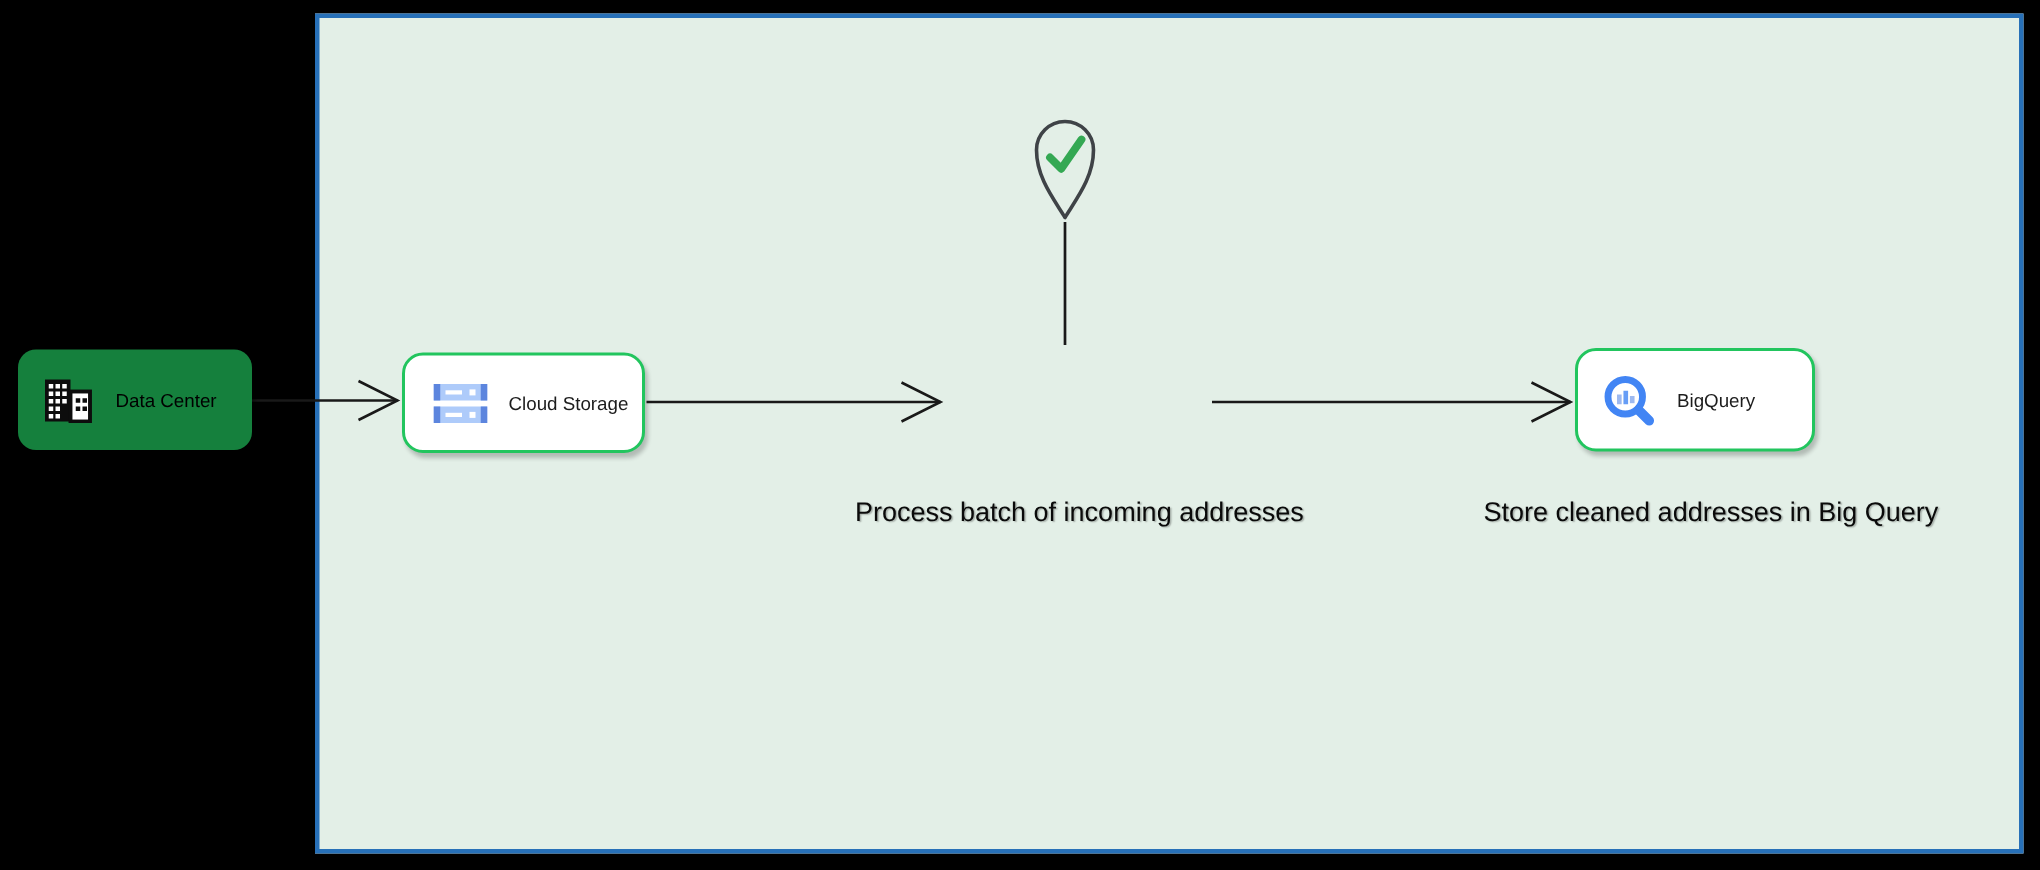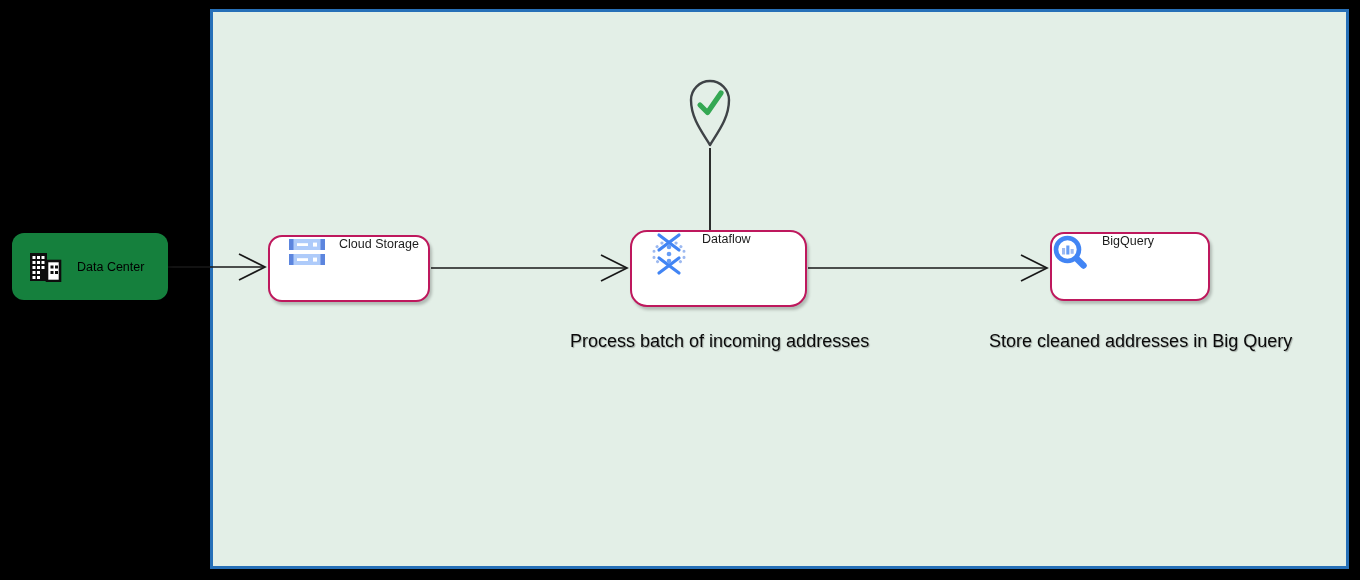--- a/index.html
+++ b/index.html
@@ -20,29 +20,29 @@
   .ext-node{
     position:absolute;left:12px;top:233px;width:156px;height:67px;
     background:#15803d;border-radius:12px;
     box-shadow:2px 3px 3px rgba(0,0,0,0.45);
     display:flex;align-items:center;
     padding-left:16px;box-sizing:border-box;gap:15px;
   }
   .ext-node .label{font-size:12.5px;color:#000;}
   .svc-node{
     position:absolute;box-sizing:border-box;
-    background:#ffffff;border:2px solid #be185d;border-radius:14px;
+    background:#ffffff;border:2px solid #22c55e;border-radius:14px;
     box-shadow:2px 3px 3px rgba(0,0,0,0.22);
-    display:flex;align-items:flex-start;
+    display:flex;align-items:center;
     gap:14px;
   }
   .svc-node .label{font-size:12.5px;color:#1c1c1c;}
   #node-cloud-storage{left:268px;top:235px;width:162px;height:67px;padding-left:19px;}
   #node-dataflow{left:630px;top:230px;width:177px;height:77px;padding-left:18px;border-radius:17px;}
-  #node-bigquery{left:1050px;top:232px;width:160px;height:69px;}
+  #node-bigquery{left:1050px;top:232px;width:160px;height:69px;padding-left:16px;}
   .caption{
     position:absolute;
     font-size:18px;line-height:24px;color:#0a0a0a;
     white-space:pre-line;
     text-shadow:1px 1px 1px rgba(0,0,0,0.28);
   }
   #caption-upload{left:270px;top:330px;width:230px;}
   #caption-process{left:570px;top:329px;width:360px;}
   #caption-store{left:989px;top:329px;width:360px;}
   #api-label{
@@ -125,38 +125,20 @@
         <rect x="0" y="17" width="36" height="11" fill="#aecbfa"></rect>
         <rect x="0" y="17" width="4.5" height="11" fill="#5c85de"></rect>
         <rect x="31.5" y="17" width="4.5" height="11" fill="#5c85de"></rect>
         <rect x="8" y="21.2" width="11" height="2.8" fill="#ffffff"></rect>
         <rect x="24" y="20.6" width="4" height="4" fill="#ffffff"></rect>
       </g>
     </svg>
     <span class="label">Cloud Storage</span>
   </div>
 
-  <div id="node-dataflow" class="svc-node">
-    <svg width="38" height="44" viewBox="0 0 38 44">
-      <path d="M12 11 L4 17 L4 27 L12 33" fill="none" stroke="#9db9f0" stroke-width="3" stroke-linecap="round" stroke-dasharray="0.1 6"></path>
-      <path d="M26 11 L34 17 L34 27 L26 33" fill="none" stroke="#9db9f0" stroke-width="3" stroke-linecap="round" stroke-dasharray="0.1 6"></path>
-      <g stroke="#4285f4" stroke-width="3.2" stroke-linecap="round" fill="none">
-        <line x1="9" y1="3" x2="29" y2="18"></line>
-        <line x1="29" y1="3" x2="9" y2="18"></line>
-        <line x1="9" y1="26" x2="29" y2="41"></line>
-        <line x1="29" y1="26" x2="9" y2="41"></line>
-      </g>
-      <g fill="#669df6">
-        <circle cx="19" cy="15" r="2.3"></circle>
-        <circle cx="19" cy="22" r="2.3"></circle>
-        <circle cx="19" cy="29" r="2.3"></circle>
-      </g>
-    </svg>
-    <span class="label">Dataflow</span>
-  </div>
 
   <div id="node-bigquery" class="svc-node">
     <svg width="36" height="36" viewBox="0 0 36 36">
       <circle cx="15.5" cy="15.5" r="11.5" fill="#ffffff" stroke="#4285f4" stroke-width="4.6"></circle>
       <line x1="24.5" y1="24.5" x2="31.5" y2="31.5" stroke="#4285f4" stroke-width="6.4" stroke-linecap="round"></line>
       <rect x="10" y="14" width="3.1" height="6.5" fill="#9db9f0"></rect>
       <rect x="14.3" y="11.5" width="3.1" height="9" fill="#669df6"></rect>
       <rect x="18.6" y="15" width="3.1" height="4.8" fill="#9db9f0"></rect>
     </svg>
     <span class="label">BigQuery</span>

